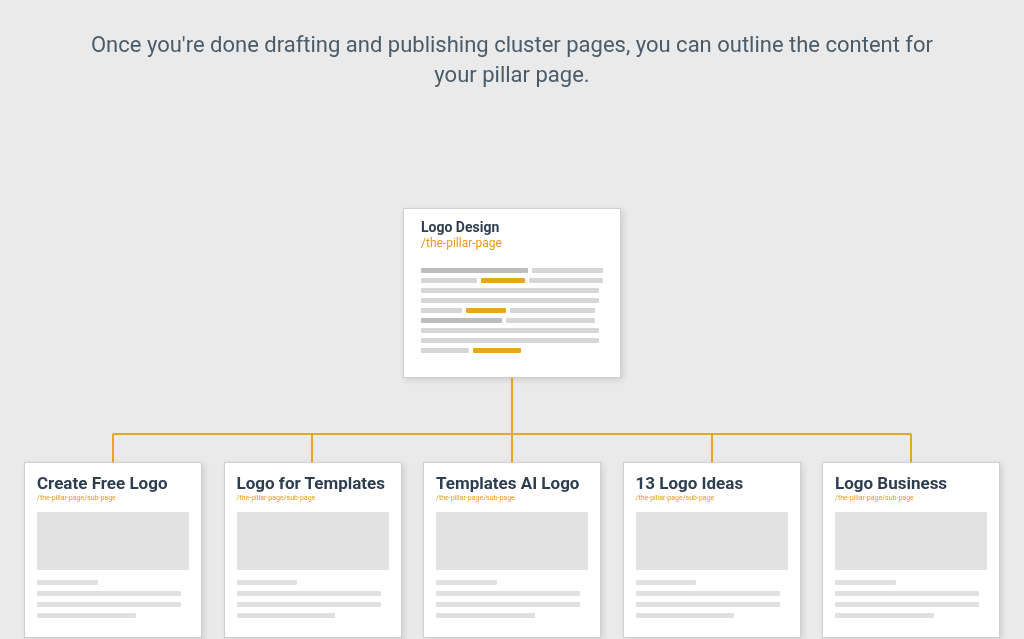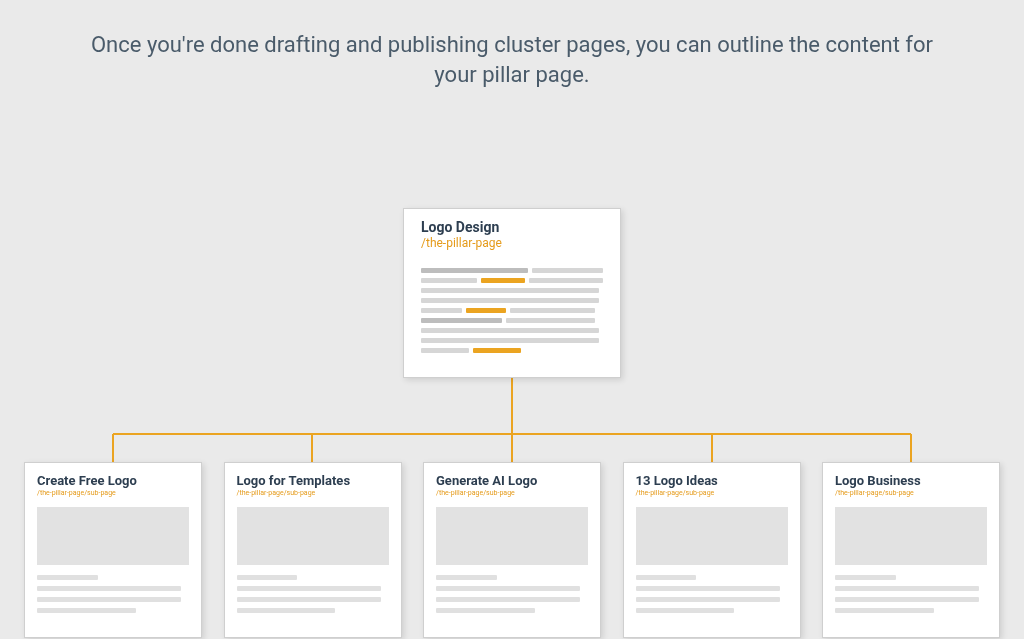--- a/index.html
+++ b/index.html
@@ -86,21 +86,21 @@
   .sub-card {
     width: 178px;
     height: 176px;
     background: #ffffff;
     border: 1px solid #cfcfcf;
     box-shadow: 2px 2px 6px rgba(0,0,0,0.12);
     padding: 10px 12px;
     overflow: hidden;
   }
   .sub-title {
-    font-size: 13px;
+    font-size: 17px;
     font-weight: 700;
     color: #2d3e50;
     white-space: nowrap;
   }
   .sub-path {
     font-size: 7px;
     color: #e59b1b;
     margin-top: 1px;
     margin-bottom: 10px;
   }
@@ -198,21 +198,21 @@
     <div class="thumb"></div>
     <div class="sub-lines">
       <div class="line" style="width:40%"></div>
       <div class="line" style="width:95%"></div>
       <div class="line" style="width:95%"></div>
       <div class="line" style="width:65%"></div>
     </div>
   </div>
 
   <div class="sub-card">
-    <div class="sub-title">Generate AI Logo</div>
+    <div class="sub-title">Templates AI Logo</div>
     <div class="sub-path">/the-pillar-page/sub-page</div>
     <div class="thumb"></div>
     <div class="sub-lines">
       <div class="line" style="width:40%"></div>
       <div class="line" style="width:95%"></div>
       <div class="line" style="width:95%"></div>
       <div class="line" style="width:65%"></div>
     </div>
   </div>
 

